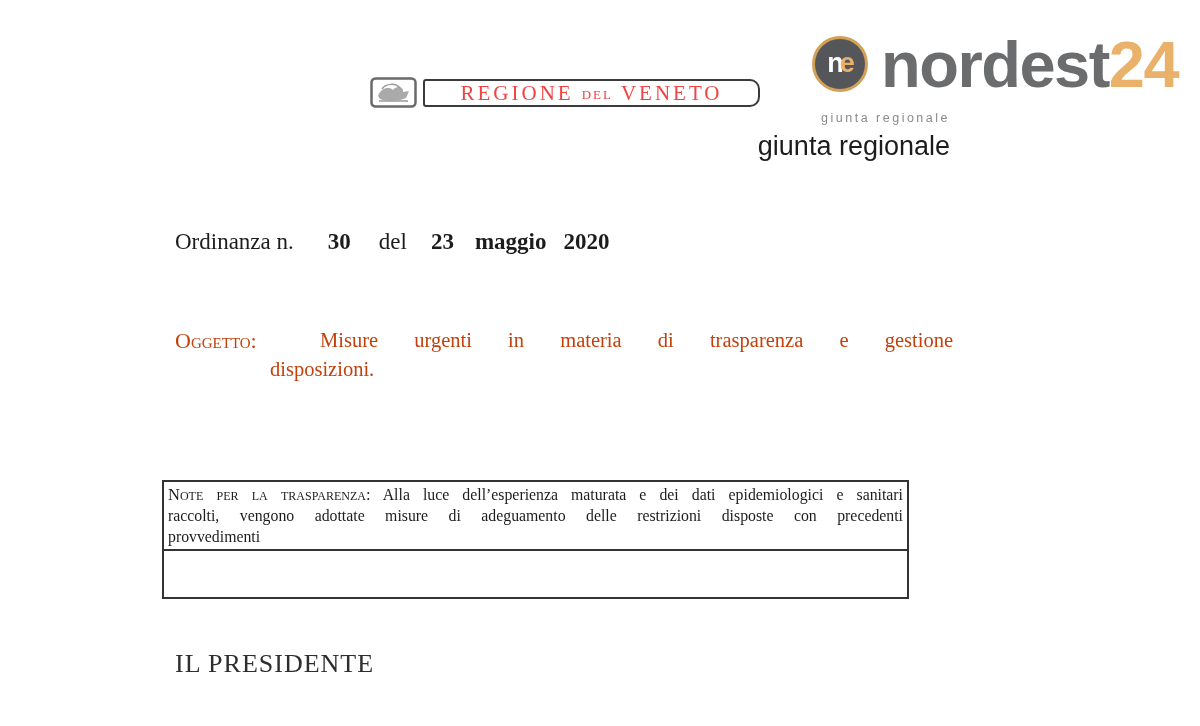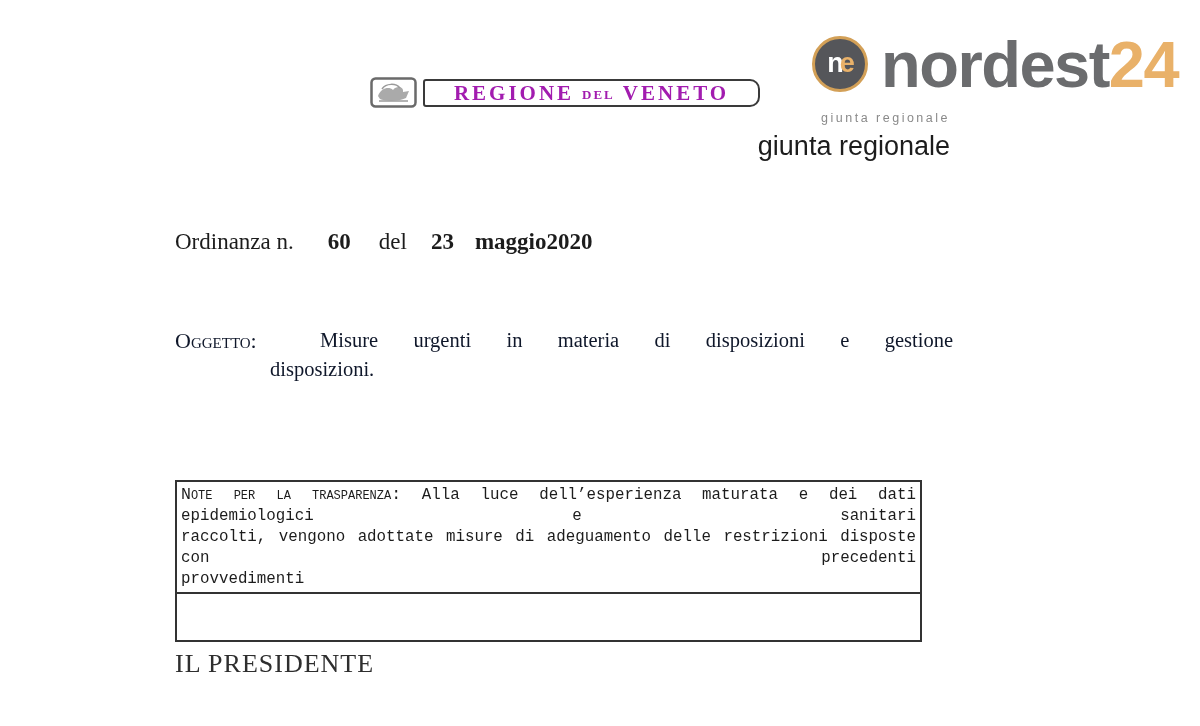--- a/index.html
+++ b/index.html
@@ -71,24 +71,24 @@
   .region-box {
     margin-left: 6px;
     margin-top: 2px;
     width: 333px;
     height: 24px;
     border: 2px solid #3a3a3a;
     border-radius: 3px 10px 10px 3px;
     display: flex;
     align-items: center;
     justify-content: center;
-    font-weight: bold;
+    font-weight: normal;
     font-size: 21px;
     letter-spacing: 3px;
-    color: #a21caf;
+    color: #ef4444;
     white-space: nowrap;
   }
   .region-box .region-del {
     font-size: 13px;
     letter-spacing: 2px;
     margin: 0 8px;
     padding-top: 3px;
   }
 
   .giunta-block {
@@ -125,31 +125,31 @@
     font-size: 23px;
     color: #1c1c1c;
     white-space: nowrap;
   }
   .ordinance-line .seg { display: inline-block; }
   .ordinance-line .b { font-weight: bold; }
   .seg-label  { margin-right: 34px; }
   .seg-number { margin-right: 28px; }
   .seg-del    { margin-right: 24px; }
   .seg-day    { margin-right: 21px; }
-  .seg-month  { }
+  .seg-month  { margin-right: 17px; }
 
   
   .subject {
     position: absolute;
     left: 175px;
     top: 326px;
     width: 780px;
     font-size: 20.5px;
     line-height: 29px;
-    color: #0f172a;
+    color: #c2410c;
   }
   .subject-label {
     position: absolute;
     left: 0;
     top: 0;
     font-variant: small-caps;
     font-size: 22px;
   }
   .subject-line1 {
     margin-left: 145px;
@@ -164,25 +164,24 @@
     text-align-last: justify;
   }
   .subject-line3 {
     margin-left: 95px;
     width: 683px;
   }
 
   
   .note-box {
     position: absolute;
-    left: 175px;
+    left: 162px;
     top: 480px;
     width: 743px;
     border: 2px solid #333333;
-    font-family: Liberation Mono, monospace;
   }
   .note-cell-text {
     border-bottom: 2px solid #333333;
     padding: 2px 4px;
     font-size: 15.8px;
     line-height: 21px;
     color: #1c1c1c;
   }
   .note-line-just {
     text-align: justify;
@@ -235,26 +234,26 @@
       <span>VENETO</span>
     </div>
   </div>
 
   <div class="giunta-block">
     <div class="giunta-small">giunta regionale</div>
     <div class="giunta-large">giunta regionale</div>
   </div>
 
   <div class="ordinance-line">
-    <span class="seg seg-label">Ordinanza n.</span><span class="seg seg-number b">60</span><span class="seg seg-del">del</span><span class="seg seg-day b">23</span><span class="seg seg-month b">maggio</span><span class="seg b">2020</span>
+    <span class="seg seg-label">Ordinanza n.</span><span class="seg seg-number b">30</span><span class="seg seg-del">del</span><span class="seg seg-day b">23</span><span class="seg seg-month b">maggio</span><span class="seg b">2020</span>
   </div>
 
   <div class="subject">
     <span class="subject-label">Oggetto:</span>
-    <div class="subject-line1">Misure urgenti in materia di disposizioni e gestione</div>
+    <div class="subject-line1">Misure urgenti in materia di trasparenza e gestione</div>
     <div class="subject-line3">disposizioni.</div>
   </div>
 
   <div class="note-box">
     <div class="note-cell-text">
       <div class="note-line-just">
         <span class="note-label">Note per la trasparenza:</span>
         <span>Alla luce dell’esperienza maturata e dei dati epidemiologici e sanitari</span>
       </div>
       <div class="note-line-just">raccolti, vengono adottate misure di adeguamento delle restrizioni disposte con precedenti</div>

